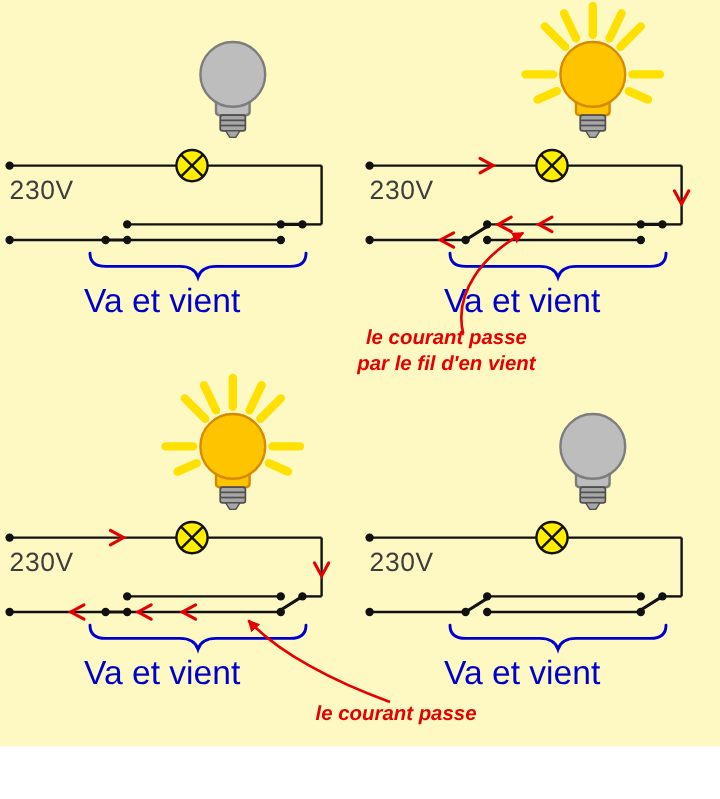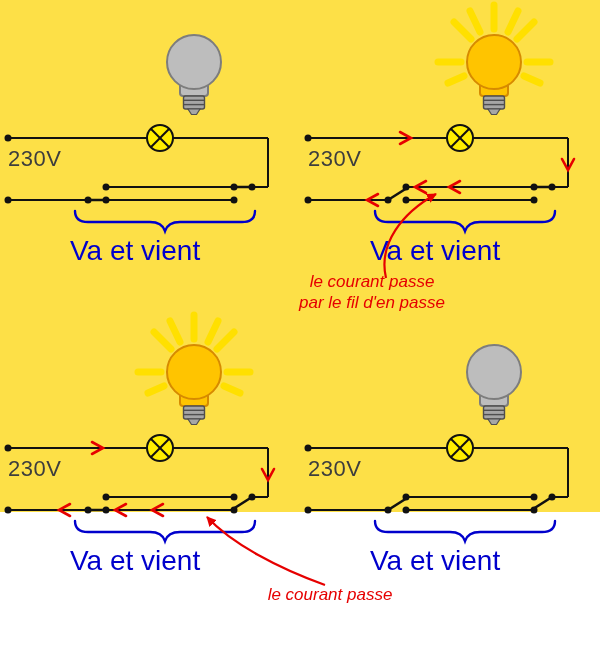--- a/index.html
+++ b/index.html
@@ -2,28 +2,28 @@
 <html style="--wire: #111111; --blue: #0000cc; --red: #e60000; --lamp-fill: #ffee00; --globe-off: #bdbdbd; --globe-off-stroke: #7d7d7d; --globe-on: #ffc400; --globe-on-stroke: #d78a00; --ray: #ffe000; --metal: #a6a6a6; --metal-dark: #4f4f4f; --voltage-text: #3d3d3d;"><head>
 <meta charset="utf-8">
 <style>
   * { margin: 0; padding: 0; box-sizing: border-box; }
   html, body { background: #ffffff; }
   body {
     width: 600px; height: 666px;
     font-family: "Liberation Sans", sans-serif;
     position: relative; overflow: hidden;
   }
-  .stage { position: relative; width: 600px; height: 512px; background: #fde047; }
+  .stage { position: relative; width: 600px; height: 622px; background: #fef9c3; }
   svg.diagram { position: absolute; left: 0; top: 0; }
 
   .txt { position: absolute; white-space: nowrap; }
   .voltage { font-size: 22px; color: var(--voltage-text, #3d3d3d); letter-spacing: .5px; }
   .vv { font-size: 28px; color: var(--blue, #0000cc); width: 190px; text-align: left; white-space: nowrap; }
   .annot {
-    font-size: 17px; font-style: italic; font-weight: normal;
+    font-size: 17px; font-style: italic; font-weight: bold;
     color: var(--red, #e60000); width: 230px; text-align: center; line-height: 21px;
     white-space: normal;
   }
   .lever { stroke: var(--wire, #111); stroke-width: 2.6; stroke-linecap: round; }
   .red-curve { stroke: var(--red, #e60000); stroke-width: 2.2; fill: none; }
 </style>
 </head>
 <body>
 
 <div class="stage">
@@ -134,20 +134,20 @@
   <div class="txt voltage" style="left:8px; top:456px">230V</div>
   <div class="txt voltage" style="left:308px; top:456px">230V</div>
 
   <div class="txt vv" style="left:70px; top:235px">Va et vient</div>
   <div class="txt vv" style="left:370px; top:235px">Va et vient</div>
   <div class="txt vv" style="left:70px; top:545px">Va et vient</div>
   <div class="txt vv" style="left:370px; top:545px">Va et vient</div>
 
   <div class="txt annot" style="left:257px; top:271px">
     <div>le courant passe</div>
-    <div>par le fil d'en passe</div>
+    <div>par le fil d'en vient</div>
   </div>
 
   <div class="txt annot" style="left:215px; top:584px">
     <div>le courant passe</div>
   </div>
 
 </div>
 
 </body></html>

